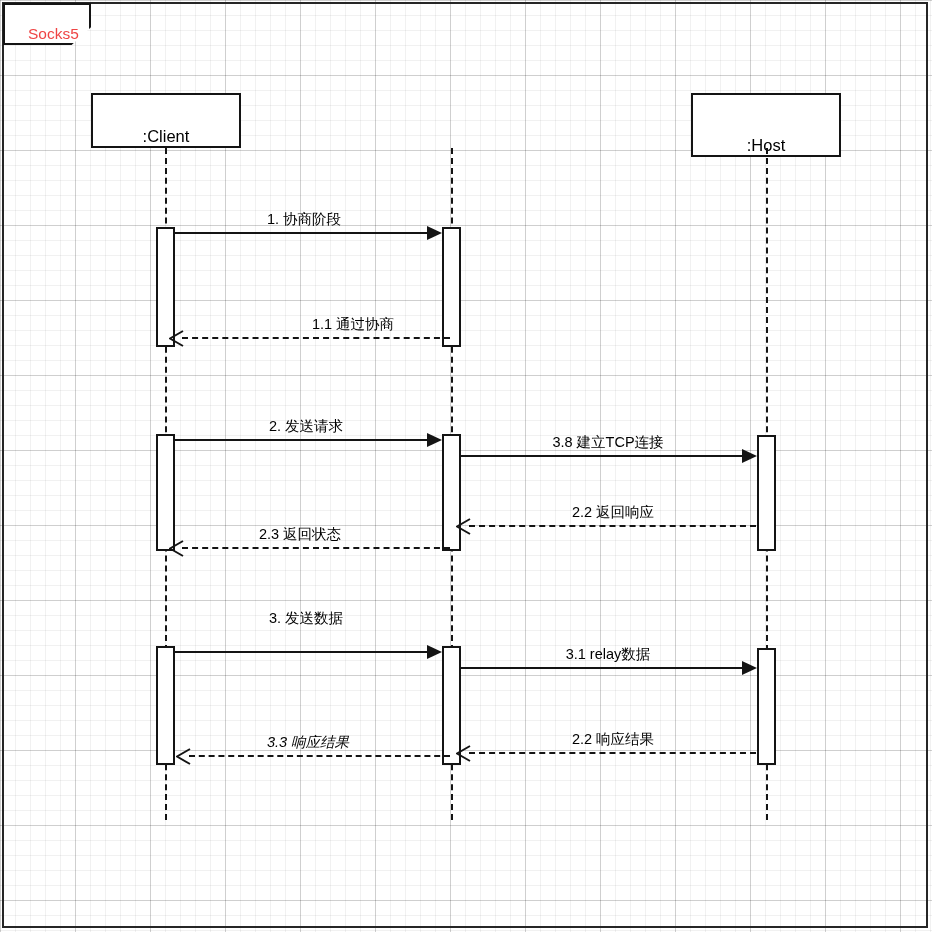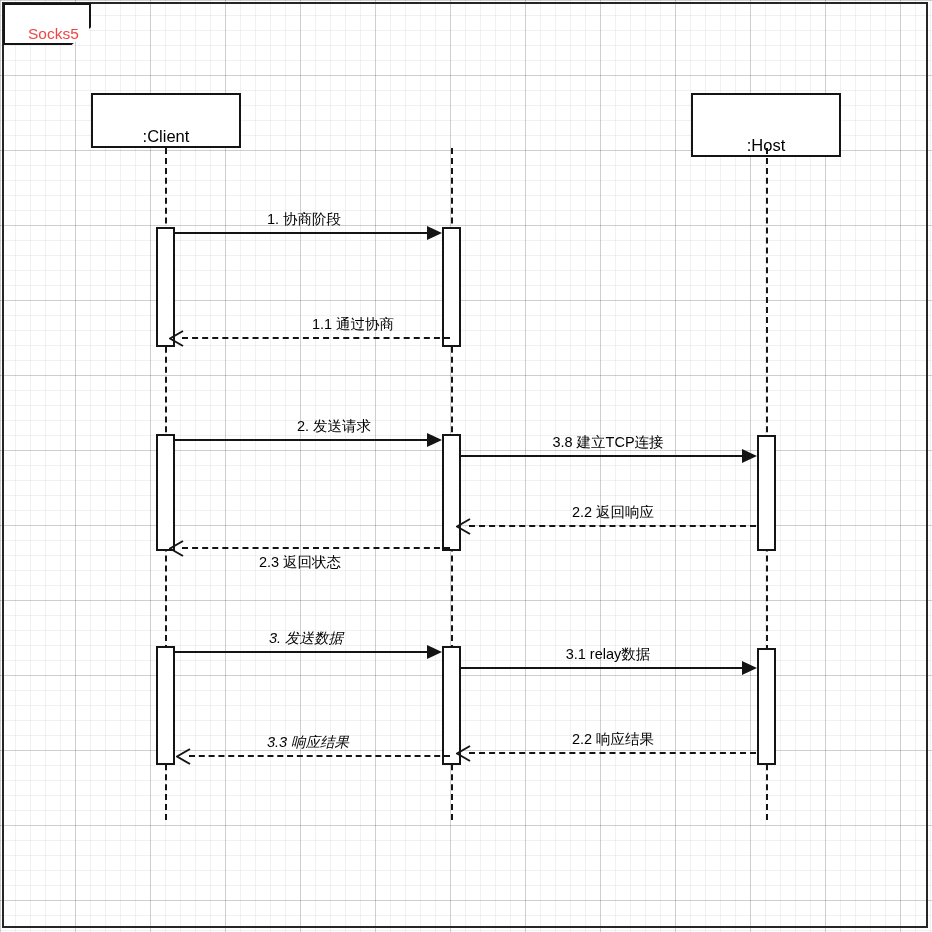--- a/index.html
+++ b/index.html
@@ -144,45 +144,45 @@
   <div class="msg-line dashed" style="left:182px; top:337px; width:268px;"></div>
   <div class="arrow-head-open" style="left:169px; top:330px;">
     <svg width="15" height="17" viewBox="0 0 15 17">
       <polyline points="14,1 1,8.5 14,16" fill="none" stroke="#141414" stroke-width="2"></polyline>
     </svg>
   </div>
   <div class="msg-label" style="left:313px; top:315px;margin-left:40px;">1.1 通过协商</div>
 
   <div class="msg-line" style="left:175px; top:439px; width:253px;"></div>
   <div class="arrow-head-filled right" style="left:427px; top:433px;"></div>
-  <div class="msg-label" style="left:306px; top:417px;margin-left:28px;">2. 发送请求</div>
+  <div class="msg-label" style="left:306px; top:417px;">2. 发送请求</div>
 
   <div class="msg-line" style="left:461px; top:455px; width:282px;"></div>
   <div class="arrow-head-filled right" style="left:742px; top:449px;"></div>
   <div class="msg-label" style="left:608px; top:433px;">3.8 建立TCP连接</div>
 
   <div class="msg-line dashed" style="left:469px; top:525px; width:287px;"></div>
   <div class="arrow-head-open" style="left:456px; top:518px;">
     <svg width="15" height="17" viewBox="0 0 15 17">
       <polyline points="14,1 1,8.5 14,16" fill="none" stroke="#141414" stroke-width="2"></polyline>
     </svg>
   </div>
   <div class="msg-label" style="left:613px; top:503px;">2.2 返回响应</div>
 
   <div class="msg-line dashed" style="left:182px; top:547px; width:268px;"></div>
   <div class="arrow-head-open" style="left:169px; top:540px;">
     <svg width="15" height="17" viewBox="0 0 15 17">
       <polyline points="14,1 1,8.5 14,16" fill="none" stroke="#141414" stroke-width="2"></polyline>
     </svg>
   </div>
-  <div class="msg-label" style="left:300px; top:553px;">2.3 返回状态</div>
+  <div class="msg-label" style="left:300px; top:525px;">2.3 返回状态</div>
 
   <div class="msg-line" style="left:175px; top:651px; width:253px;"></div>
   <div class="arrow-head-filled right" style="left:427px; top:645px;"></div>
-  <div class="msg-label" style="left:306px; top:629px;font-style:italic;">3. 发送数据</div>
+  <div class="msg-label" style="left:306px; top:609px;">3. 发送数据</div>
 
   <div class="msg-line" style="left:461px; top:667px; width:282px;"></div>
   <div class="arrow-head-filled right" style="left:742px; top:661px;"></div>
   <div class="msg-label" style="left:608px; top:645px;">3.1 relay数据</div>
 
   <div class="msg-line dashed" style="left:469px; top:752px; width:287px;"></div>
   <div class="arrow-head-open" style="left:456px; top:745px;">
     <svg width="15" height="17" viewBox="0 0 15 17">
       <polyline points="14,1 1,8.5 14,16" fill="none" stroke="#141414" stroke-width="2"></polyline>
     </svg>

